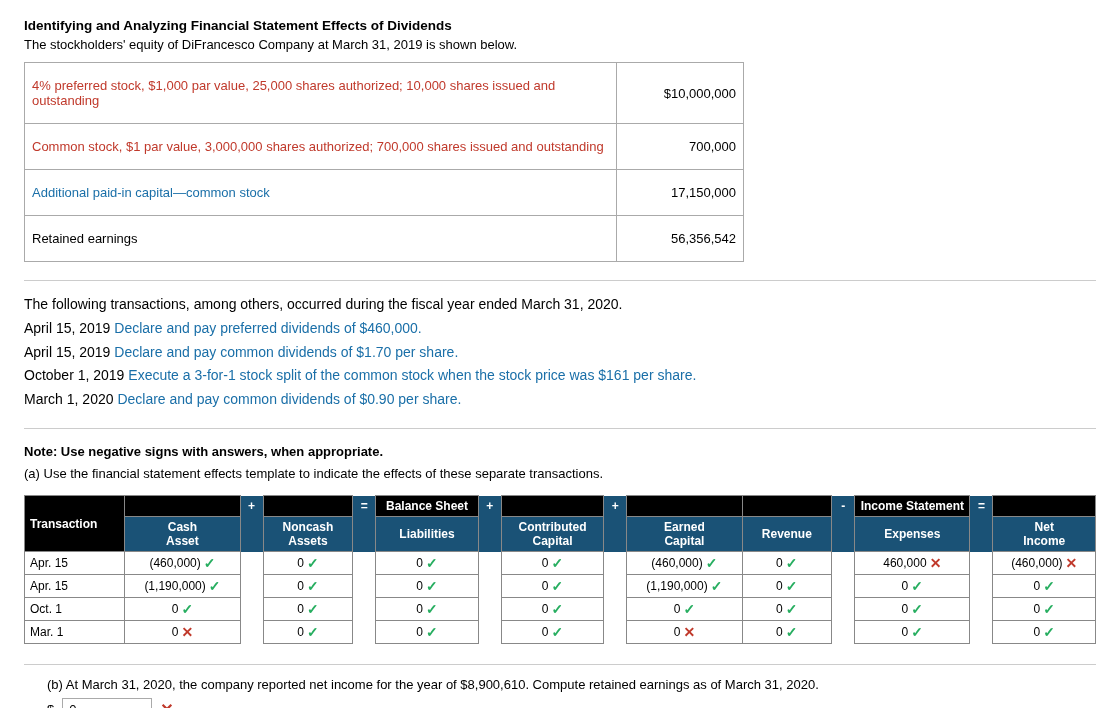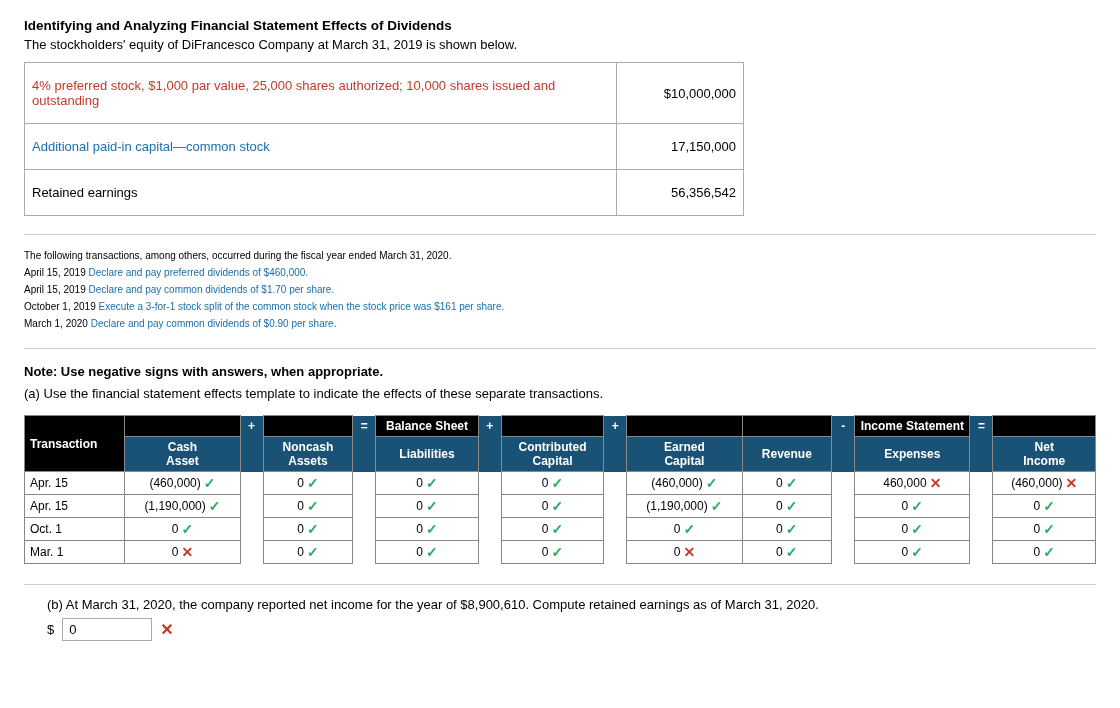--- a/index.html
+++ b/index.html
@@ -33,21 +33,21 @@
     }
     .equity-table td:first-child {
       width: 560px;
     }
     .equity-table td:last-child {
       text-align: right;
       width: 120px;
     }
     .transactions-block {
       margin-bottom: 16px;
-      font-size: 10px;
+      font-size: 14px;
       line-height: 1.7;
     }
     .instruction-block {
       margin-bottom: 10px;
       font-size: 13px;
       line-height: 1.7;
     }
     
     .effects-wrapper {
       margin-bottom: 20px;
@@ -142,20 +142,24 @@
 <body>
 
 <div class="title">Identifying and Analyzing Financial Statement Effects of Dividends</div>
 <div class="subtitle">The stockholders' equity of DiFrancesco Company at March 31, 2019 is shown below.</div>
 
 <table class="equity-table">
   <tbody id="equity-tbody">
       <tr>
         <td style="color: rgb(192, 57, 43);">4% preferred stock, $1,000 par value, 25,000 shares authorized; 10,000 shares issued and outstanding</td>
         <td style="text-align: right;">$10,000,000</td>
+      </tr>
+      <tr>
+        <td style="color: rgb(192, 57, 43);">Common stock, $1 par value, 3,000,000 shares authorized; 700,000 shares issued and outstanding</td>
+        <td style="text-align: right;">700,000</td>
       </tr>
       <tr>
         <td style="color: rgb(26, 111, 168);">Additional paid-in capital—common stock</td>
         <td style="text-align: right;">17,150,000</td>
       </tr>
       <tr>
         <td>Retained earnings</td>
         <td style="text-align: right;">56,356,542</td>
       </tr>
     </tbody>

